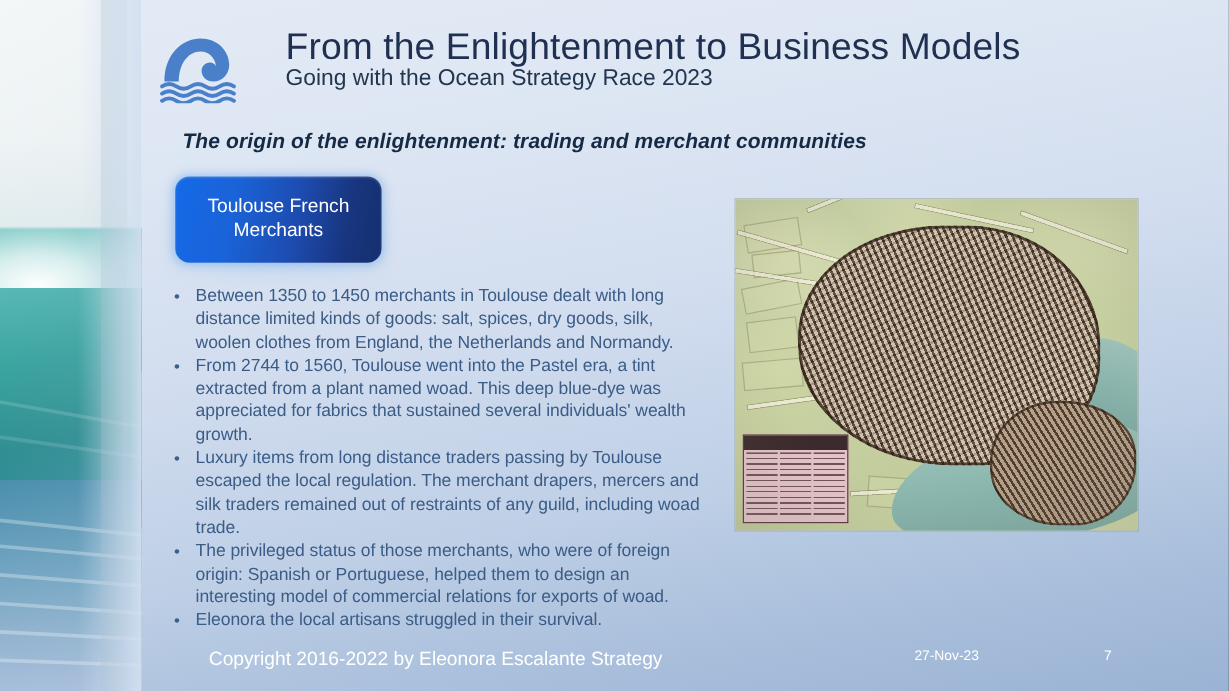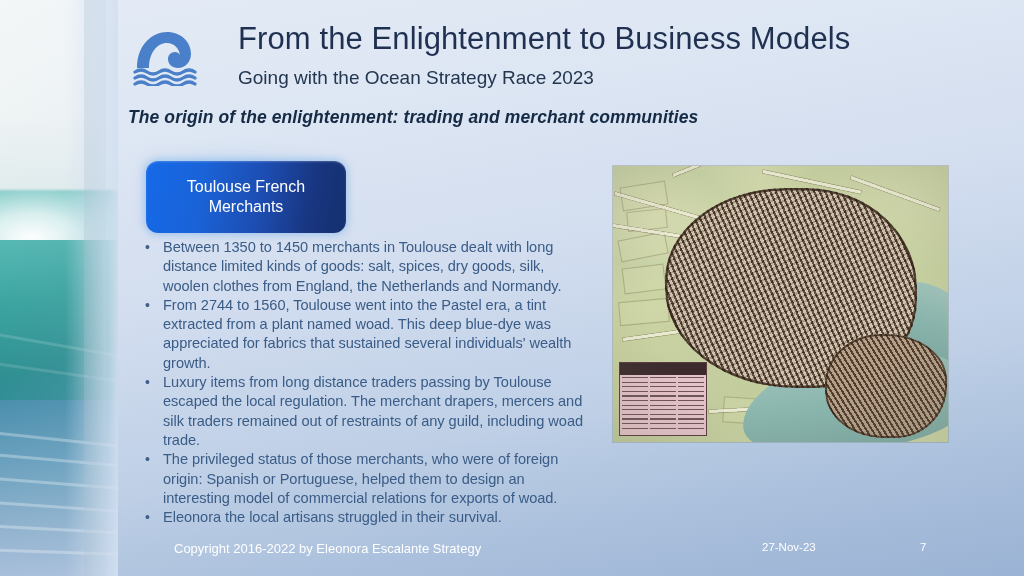--- a/index.html
+++ b/index.html
@@ -81,48 +81,48 @@
     font-weight: 300;
     color: #1f3050;
     letter-spacing: 0.1px;
     line-height: 1.08;
     white-space: nowrap;
   }
   .slide-subtitle {
     font-size: 19px;
     font-weight: 400;
     color: #233650;
-    margin-top: 13px;
+    margin-top: 1px;
     line-height: 1.1;
   }
 
   
   .section-heading {
     position: absolute;
-    left: 128px; top: 107px;
+    left: 152px; top: 107px;
     font-size: 17.5px;
     font-weight: bold;
     font-style: italic;
     color: #152a44;
     letter-spacing: 0.1px;
   }
 
   
   .callout-glow {
     position: absolute;
     left: 140px; top: 150px;
     width: 184px; height: 83px;
     border-radius: 16px;
     background: radial-gradient(ellipse at center, rgba(140,190,240,0.55) 0%, rgba(170,205,240,0.20) 60%, rgba(200,220,245,0) 100%);
     filter: blur(5px);
   }
   .callout-box {
     position: absolute;
-    left: 146px; top: 161px;
-    width: 200px; height: 72px;
+    left: 146px; top: 147px;
+    width: 172px; height: 72px;
     border-radius: 12px;
     background: linear-gradient(100deg, #1569e8 0%, #1a63d8 28%, #1d4cb0 58%, #18357f 82%, #15306f 100%);
     box-shadow: 0 0 7px 2px rgba(120,175,235,0.55), inset 0 1px 2px rgba(255,255,255,0.22);
     display: flex;
     align-items: center;
     justify-content: center;
   }
   .callout-text {
     color: #ffffff;
     font-size: 16px;
@@ -260,21 +260,21 @@
     text-align: center;
     font-size: 12.4px;
     font-style: italic;
     color: #2b4a74;
   }
 
   
   .footer-copyright {
     position: absolute;
     left: 174px; top: 541px;
-    font-size: 13px;
+    font-size: 16px;
     color: #ffffff;
   }
   .footer-date {
     position: absolute;
     left: 762px; top: 541px;
     font-size: 11.5px;
     color: #ffffff;
   }
   .footer-page {
     position: absolute;

